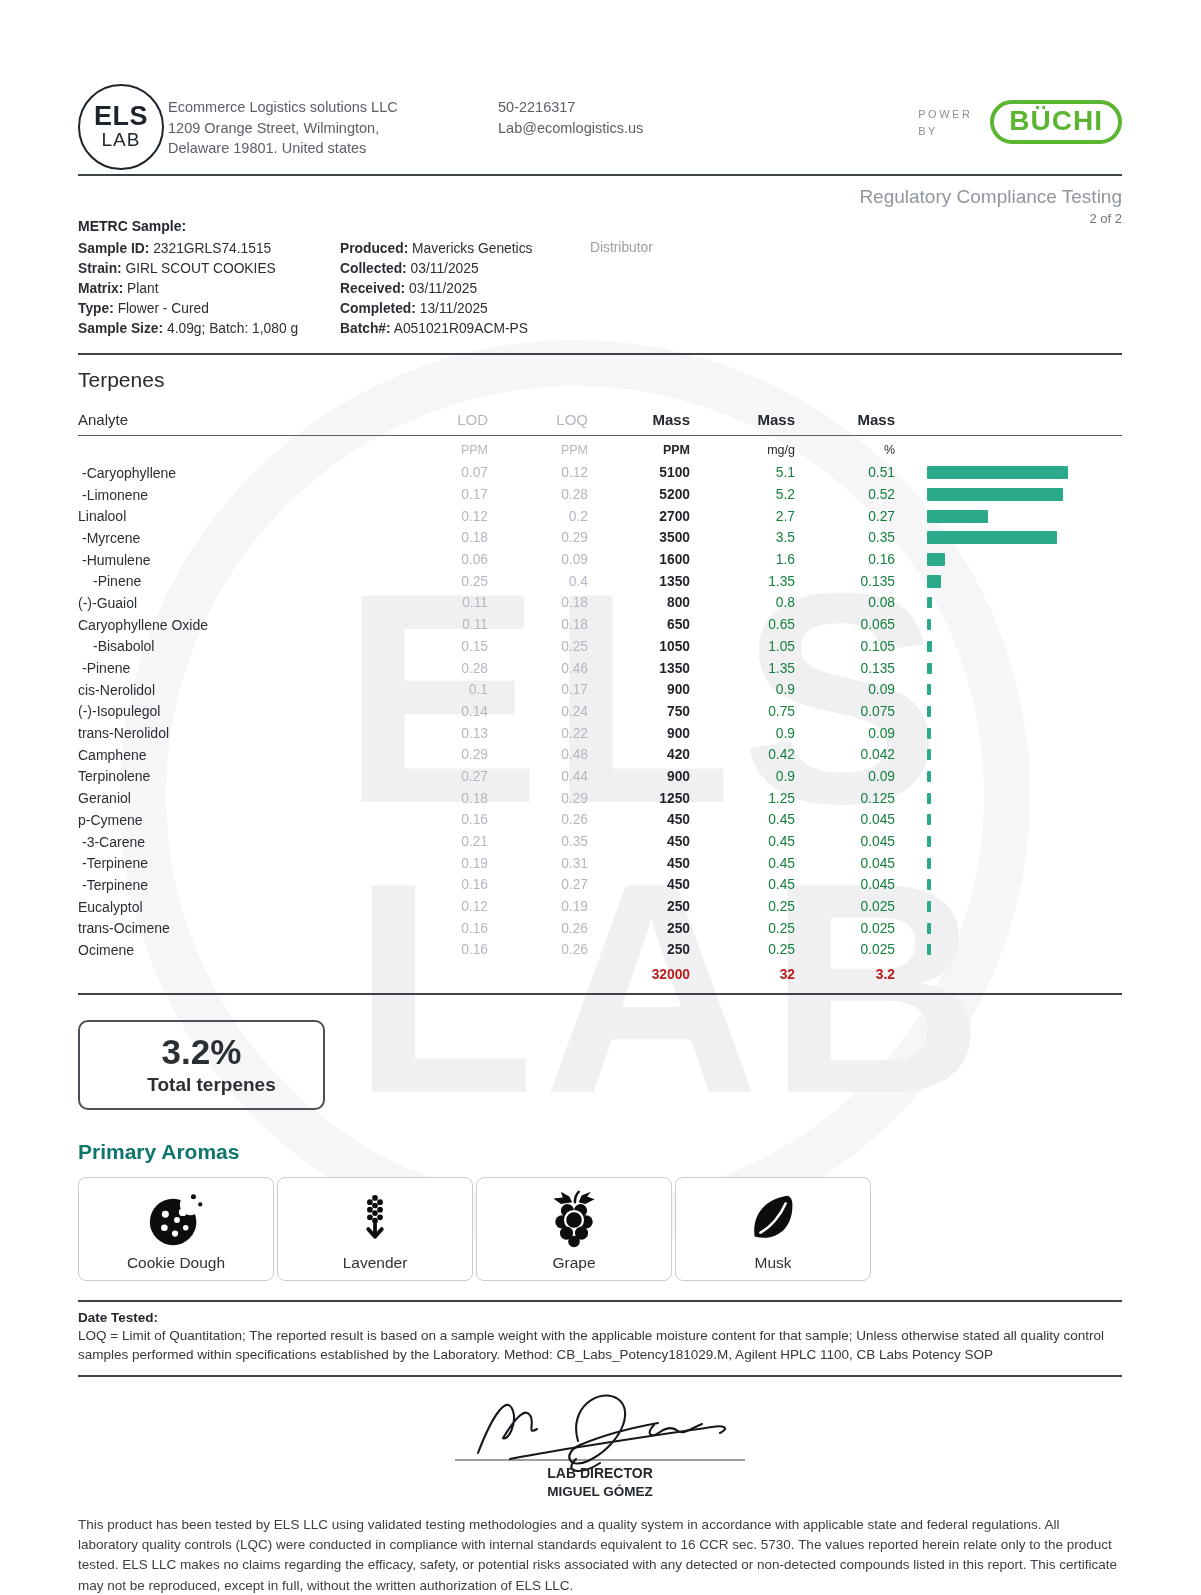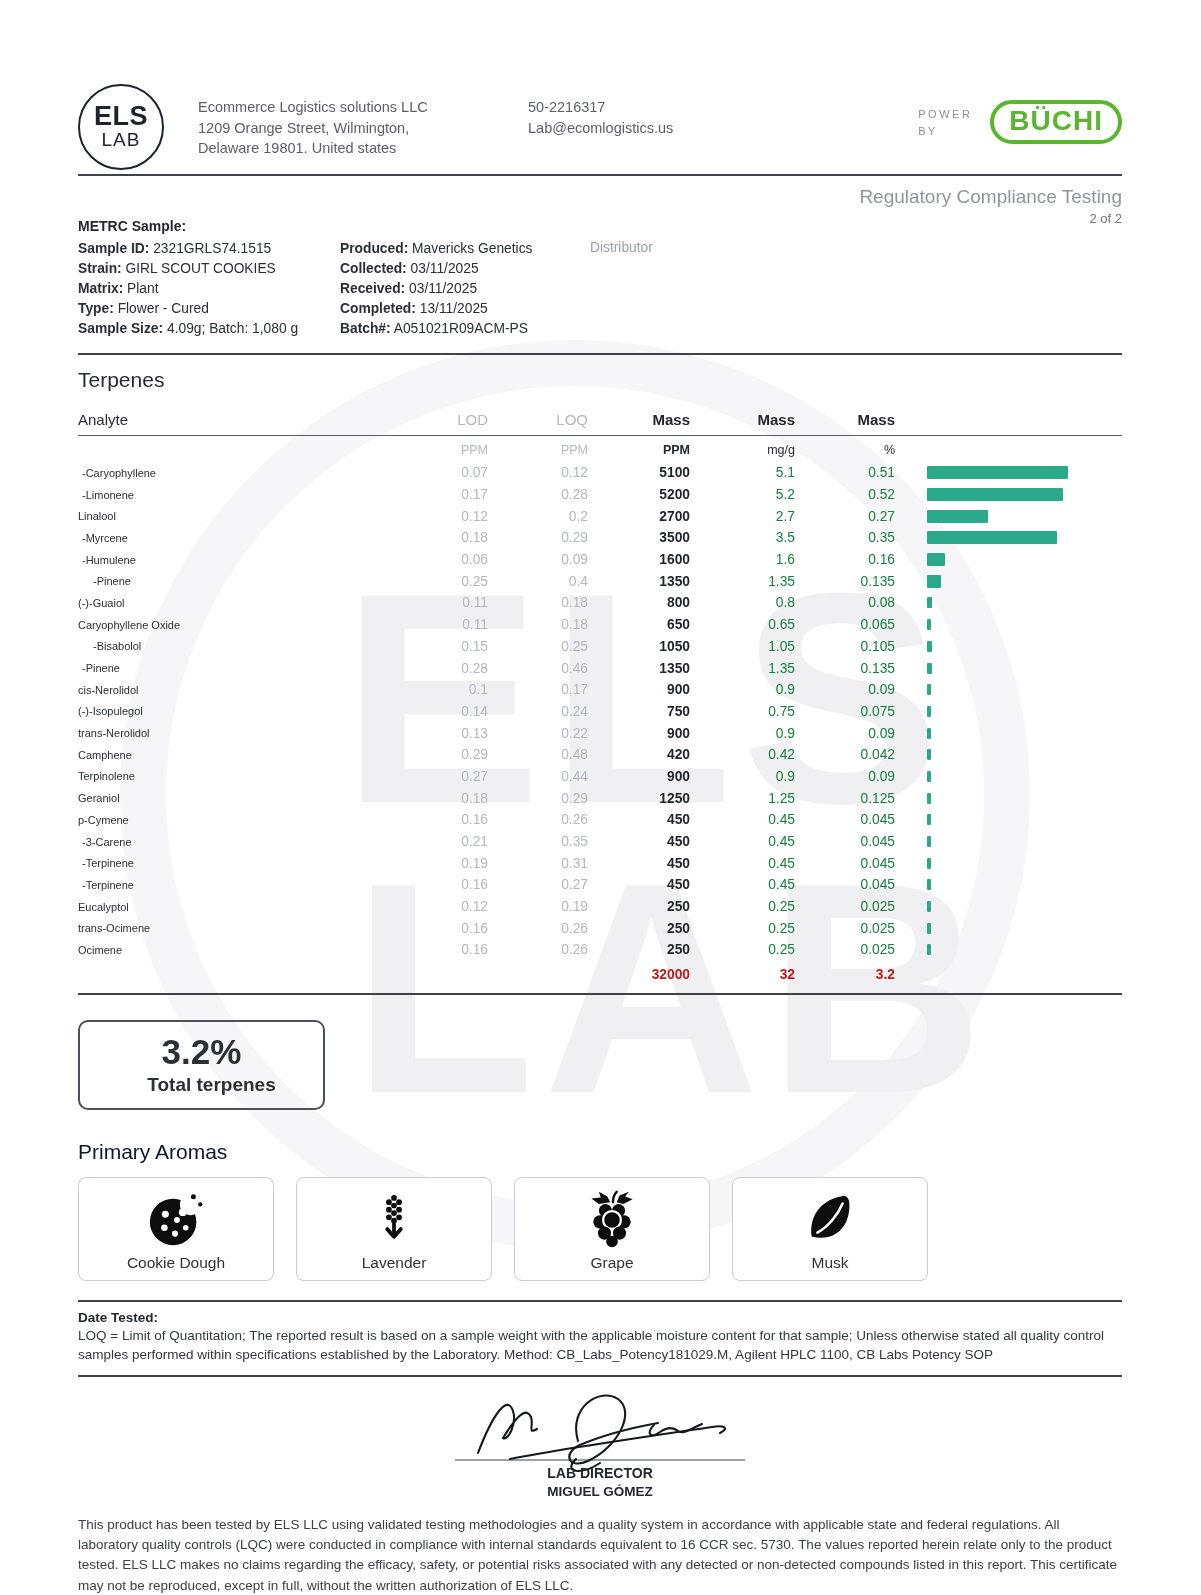--- a/index.html
+++ b/index.html
@@ -17,21 +17,21 @@
              font-size:300px; font-weight:800; letter-spacing:8px; color:#f0f0f3; line-height:1; }
 
   .content { position:relative; z-index:1; padding:84px 79px 0 78px; }
 
   
   .hdr { display:flex; align-items:flex-start; }
   .logo-circle { width:86px; height:86px; border:2.5px solid #1d242b; border-radius:50%;
                  display:flex; flex-direction:column; align-items:center; justify-content:center; flex:0 0 auto; }
   .logo-els { font-size:27px; font-weight:800; letter-spacing:0.5px; color:#1d242b; line-height:0.95; }
   .logo-lab { font-size:19px; font-weight:400; letter-spacing:1px; color:#1d242b; line-height:1.05; }
-  .co-block { margin-left:34px; padding-top:13px; font-size:14.5px; line-height:1.42; color:#595f67; width:250px; }
+  .co-block { margin-left:4px; padding-top:13px; font-size:14.5px; line-height:1.42; color:#595f67; width:250px; }
   .contact-block { margin-left:80px; padding-top:13px; font-size:14.5px; line-height:1.42; color:#595f67; }
   .hdr-spacer { flex:1; }
   .powerby { padding-top:22px; font-size:11px; letter-spacing:2.5px; color:#8b9199; line-height:1.5; text-align:left; }
   .buchi-pill { margin-left:18px; margin-top:16px; border:4px solid #5cb531; border-radius:999px;
                 padding:1px 15px 3px 15px; color:#5cb531; font-weight:800; font-size:28px; letter-spacing:1px; }
   .rule { border-top:2px solid #3c434b; }
   .rule1 { margin-top:4px; }
 
   
   .sample-section { position:relative; padding-top:42px; }
@@ -56,39 +56,39 @@
   .h-analyte { color:#2a2f35; }
   .h-gray { color:#b3b8bf; text-align:right; }
   .h-dark { color:#23282e; font-weight:700; text-align:right; }
   .t-rule { border-top:1.5px solid #565d66; margin-top:4px; }
   .t-units { height:24px; margin-top:2px; }
   .u { font-size:12.5px; text-align:right; }
   .u-gray { color:#b3b8bf; }
   .u-dark { color:#23282e; font-weight:700; }
   .u-norm { color:#23282e; }
   .t-row { height:21.7px; }
-  .c-name { font-size:11px; color:#2a2f35; }
+  .c-name { font-size:14px; color:#2a2f35; }
   .num { font-size:13.8px; text-align:right; }
   .c-lod,.c-loq { color:#b3b8bf; }
   .c-ppm { color:#1f242a; font-weight:700; }
   .c-mgg,.c-pct { color:#15803d; }
   .c-bar { padding-left:32px; }
   .bar { height:13px; background:#2aa98b; border-radius:1px; }
   .bar.tick { height:11px; }
   .t-total { height:24px; margin-top:2px; }
   .c-total { font-weight:700; color:#b91c1c; font-size:13.8px; text-align:right; }
   .t-bottom { border-top:2px solid #3c434b; margin-top:6px; }
 
   
   .total-box { margin-top:25px; width:247px; border:2px solid #4a5057; border-radius:10px;
                text-align:center; padding:10px 0 12px 0; }
   .total-pct { font-size:35px; font-weight:700; color:#2b3035; }
   .total-lbl { font-size:19px; font-weight:700; color:#2b3035; margin-top:2px;padding-left:20px; }
-  .aromas-title { margin-top:30px; font-size:21px; font-weight:400; color:#0f172a; }
-  .cards { display:flex; gap:22px; margin-top:13px;align-items:center; }
+  .aromas-title { margin-top:30px; font-size:21px; font-weight:700; color:#0f766e; }
+  .cards { display:flex; gap:3px; margin-top:13px;align-items:center; }
   .card { width:196px; height:104px; border:1.5px solid #c9ccd0; border-radius:8px; background:#fff;
           display:flex; flex-direction:column; align-items:center; justify-content:flex-end; padding-bottom:8px; }
   .card .ic { flex:1; display:flex; align-items:center; justify-content:center; padding-top:6px; }
   .card .lbl { font-size:15.5px; color:#2e3338; }
   .rule3 { margin-top:19px; border-top:2.5px solid #3c434b; }
 
   
   .date-tested { margin-top:8px; font-size:13.5px; font-weight:700; color:#23282e; }
   .loq-note { margin-top:1px; font-size:13.5px; line-height:1.45; color:#33383d; }
   .rule4 { margin-top:10px; border-top:2px solid #3c434b; }

